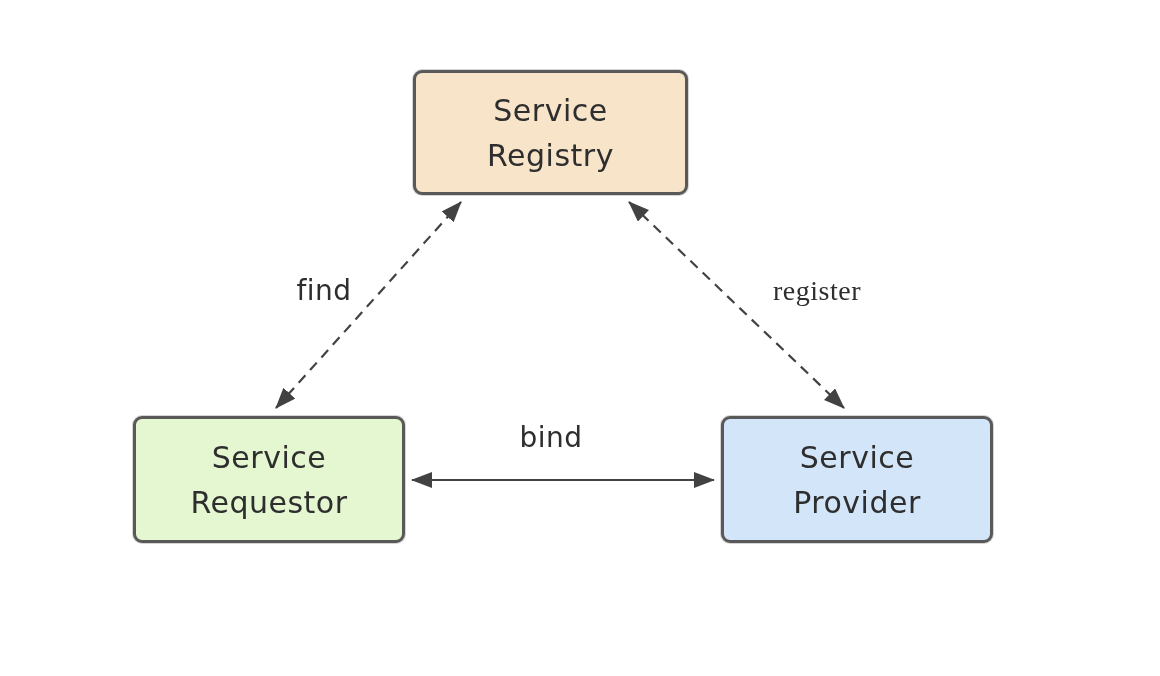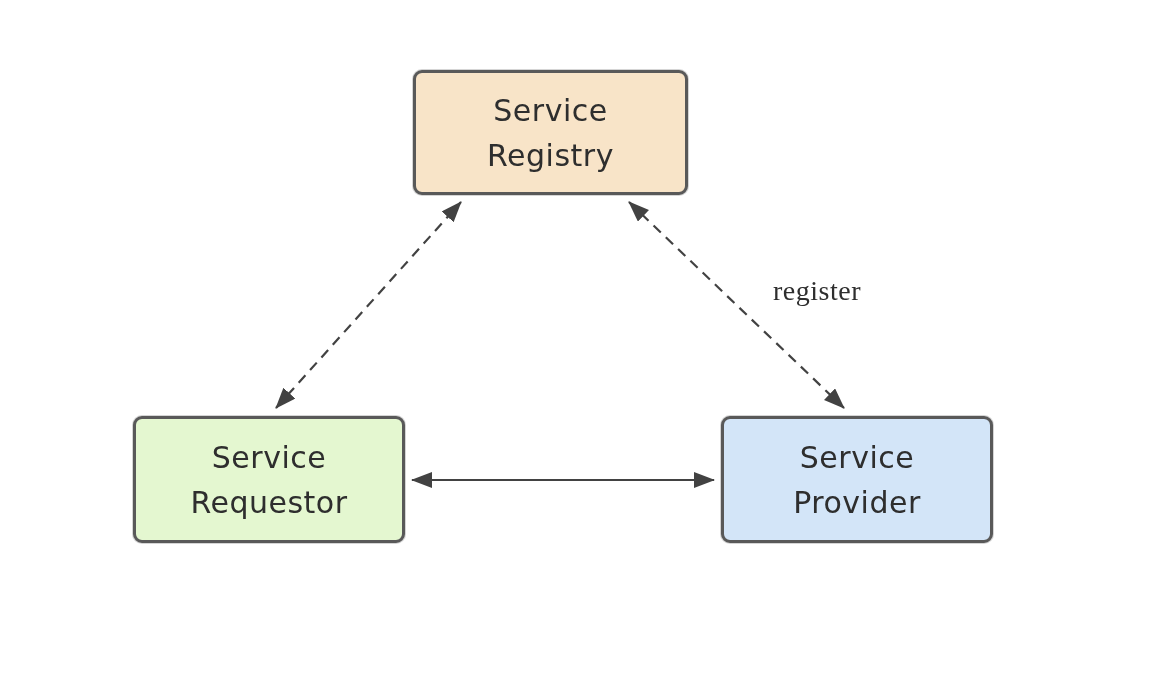--- a/index.html
+++ b/index.html
@@ -104,17 +104,19 @@
 
   <div class="node" id="node-registry">Service
 Registry</div>
 
   <div class="node" id="node-requestor">Service
 Requestor</div>
 
   <div class="node" id="node-provider">Service
 Provider</div>
 
+  <div class="edge-label" id="label-find">find</div>
 
   <div class="edge-label" id="label-register">register</div>
 
+  <div class="edge-label" id="label-bind">bind</div>
 
 </div>
 
 </body></html>

